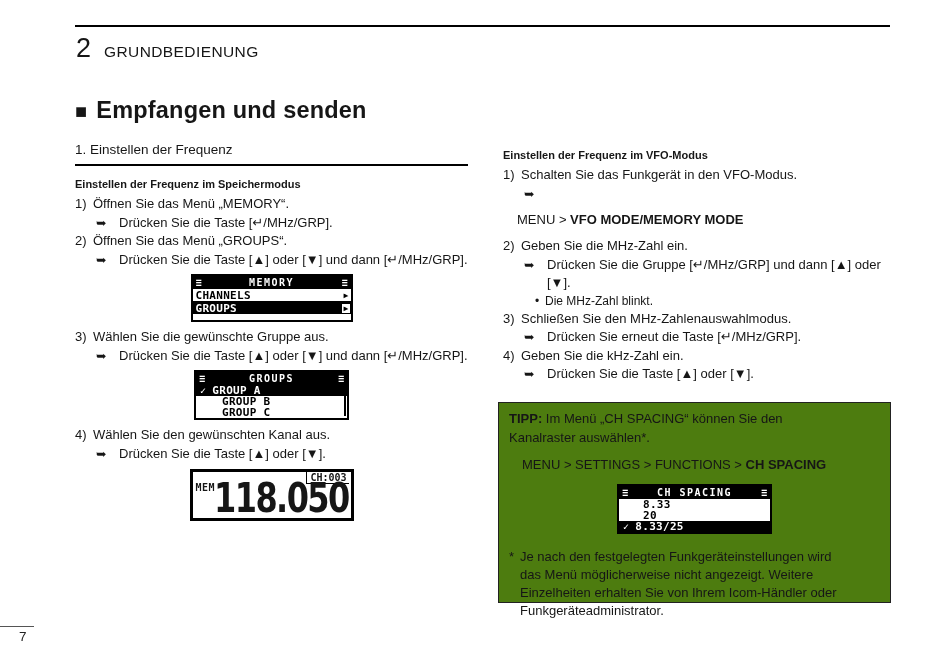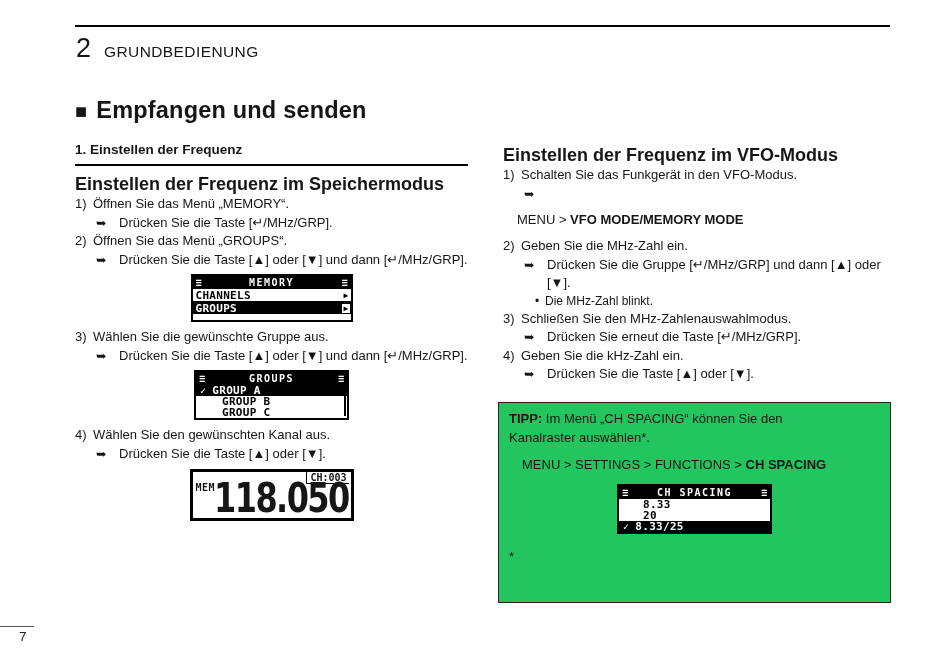--- a/index.html
+++ b/index.html
@@ -11,22 +11,22 @@
   .chapter{position:absolute;left:76px;top:33px;display:flex;align-items:baseline;gap:13px;}
   .chapter-num{font-size:27px;}
   .chapter-title{font-size:15.5px;letter-spacing:.4px;}
   .section-title{position:absolute;left:75px;top:97px;margin:0;display:flex;align-items:center;
                  gap:9px;font-size:23.5px;font-weight:bold;letter-spacing:.2px;}
   .section-marker{font-size:20px;line-height:1;}
 
   
   .col-left{position:absolute;left:75px;top:142px;width:393px;}
   .col-right{position:absolute;left:503px;top:146px;width:388px;}
-  .subsection{font-size:13.5px;font-weight:bold;margin:0 0 9px 0;padding-bottom:7px;border-bottom:2px solid #000;}
-  .block-title{font-size:18px;font-weight:bold;margin:0 0 2px 0;line-height:18px;}
+  .subsection{font-size:13.5px;font-weight:normal;margin:0 0 9px 0;padding-bottom:7px;border-bottom:2px solid #000;}
+  .block-title{font-size:11px;font-weight:bold;margin:0 0 2px 0;line-height:18px;}
 
   .line{display:flex;font-size:13px;line-height:18.5px;}
   .line .m{flex:0 0 18px;}
   .line .t{flex:1;}
   .line.sub .m{margin-left:21px;flex:0 0 23px;font-size:12.5px;}
   .line.bullet{margin-left:32px;font-size:12px;line-height:17px;}
   .line.bullet .m{flex:0 0 10px;}
   .menupath{font-size:13px;line-height:18px;margin:8px 0 8px 14px;}
   .menupath b{font-weight:bold;}
 
@@ -64,21 +64,21 @@
         background:#fff;box-sizing:border-box;}
   .freq-ch{position:absolute;top:0;right:2px;font-family:"DejaVu Sans Mono","DejaVu Sans",monospace;
            font-weight:bold;font-size:10px;border-left:1px solid #000;border-bottom:1px solid #000;padding:0 2px 0 3px;margin-left:25px;}
   .freq-mode{position:absolute;top:10px;left:3px;font-family:"DejaVu Sans Mono","DejaVu Sans",monospace;
              font-weight:bold;font-size:10px;letter-spacing:.5px;}
   .freq-val{position:absolute;bottom:-1px;right:2px;font-family:"DejaVu Sans",sans-serif;font-weight:bold;
             font-size:41px;line-height:1;letter-spacing:-2px;transform:scaleX(.78);transform-origin:100% 100%;}
 
   
   .tipbox{position:absolute;left:498px;top:402px;width:393px;height:201px;border:1.5px solid #222;
-          box-sizing:border-box;padding:7px 10px;background:#22c55e;}
+          box-sizing:border-box;padding:7px 10px;background:#4d7c0f;}
   .tip-text{font-size:13px;line-height:18.5px;margin:0;max-width:340px;}
   .tip-menu{margin:9px 0 0 13px;}
   .footnote{margin-top:14px;font-size:13px;line-height:18px;}
   .footnote .m{flex:0 0 11px;}
   .footnote .t{max-width:332px;}
 
   
   .footer-rule{position:absolute;left:0;top:626px;width:34px;height:1px;background:#555;}
   .page-num{position:absolute;left:19px;top:629px;font-size:13.5px;color:#222;}
 </style>
@@ -248,19 +248,20 @@
         <span>20</span>
       </div>
       <div class="lcd-row sel">
         <span class="lcd-check">✓</span>
         <span>8.33/25</span>
       </div>
     </div>
 
     <div class="line footnote">
       <span class="m">*</span>
+      <span class="t">Je nach den festgelegten Funkgeräteinstellungen wird das Menü möglicherweise nicht angezeigt. Weitere Einzelheiten erhalten Sie von Ihrem Icom-Händler oder Funkgeräteadministrator.</span>
     </div>
   </div>
 
   <div class="footer-rule"></div>
   <div class="page-num">7</div>
 
 </div>
 
 </body></html>

